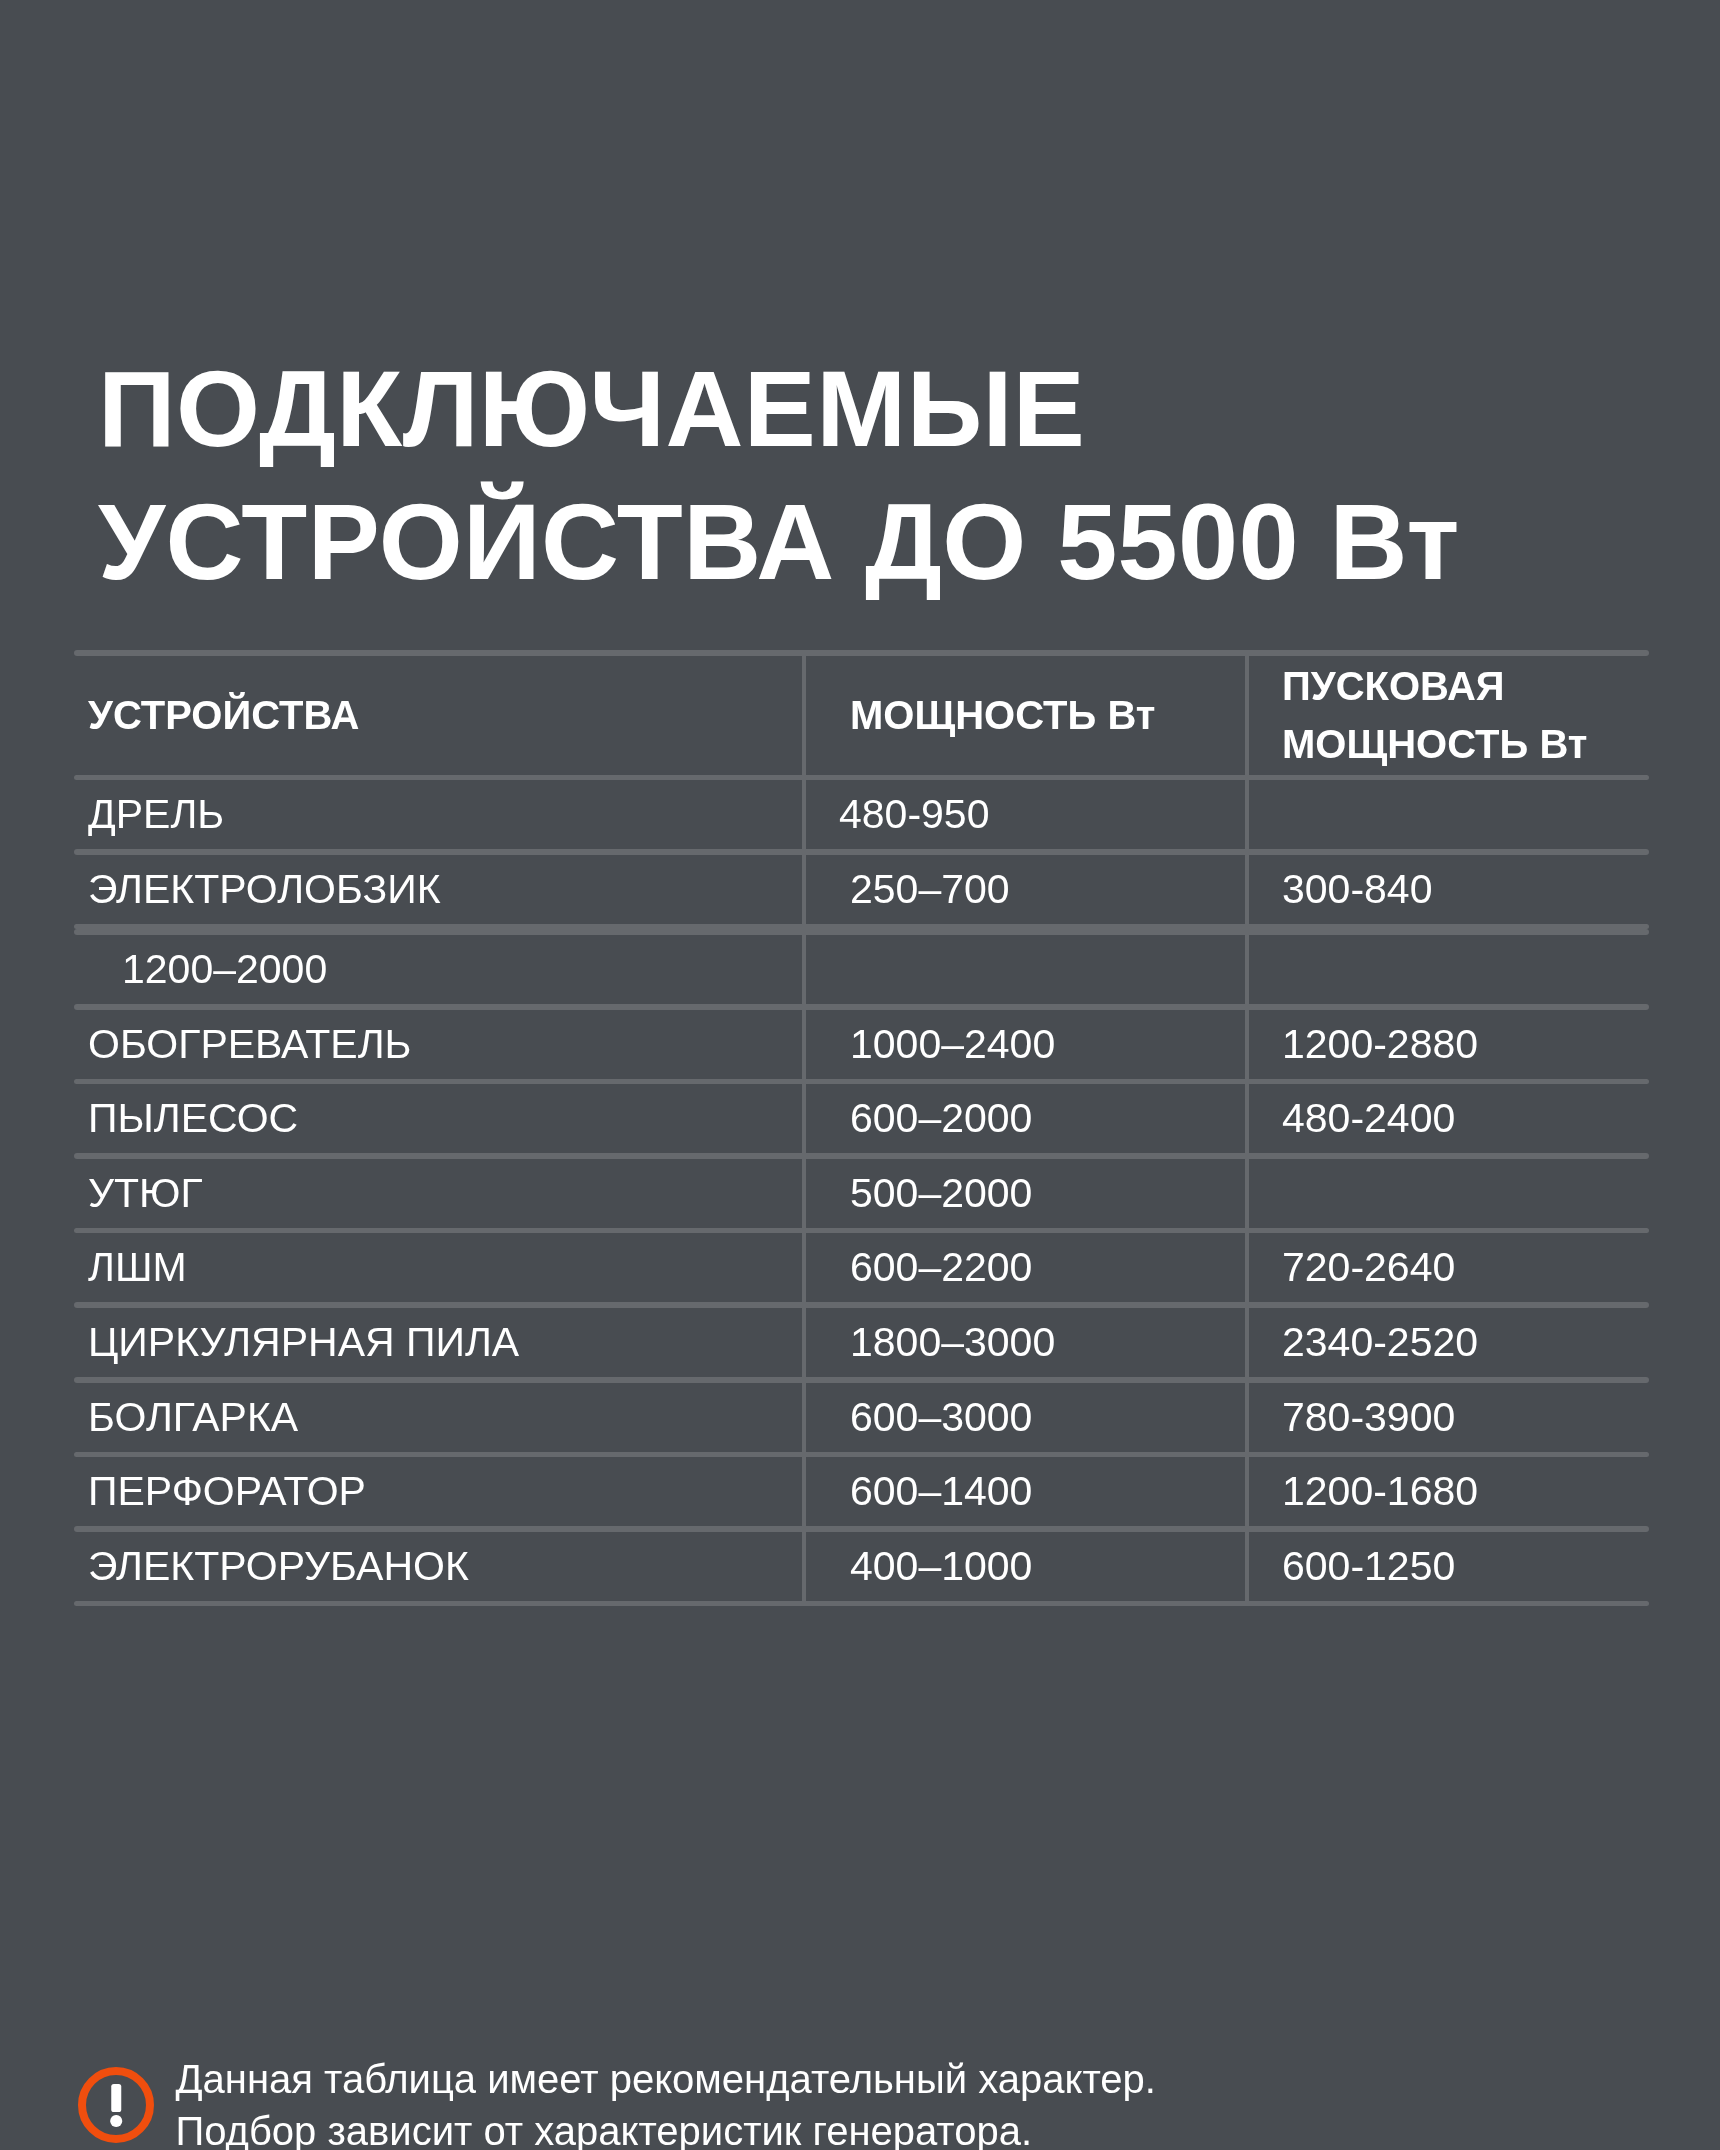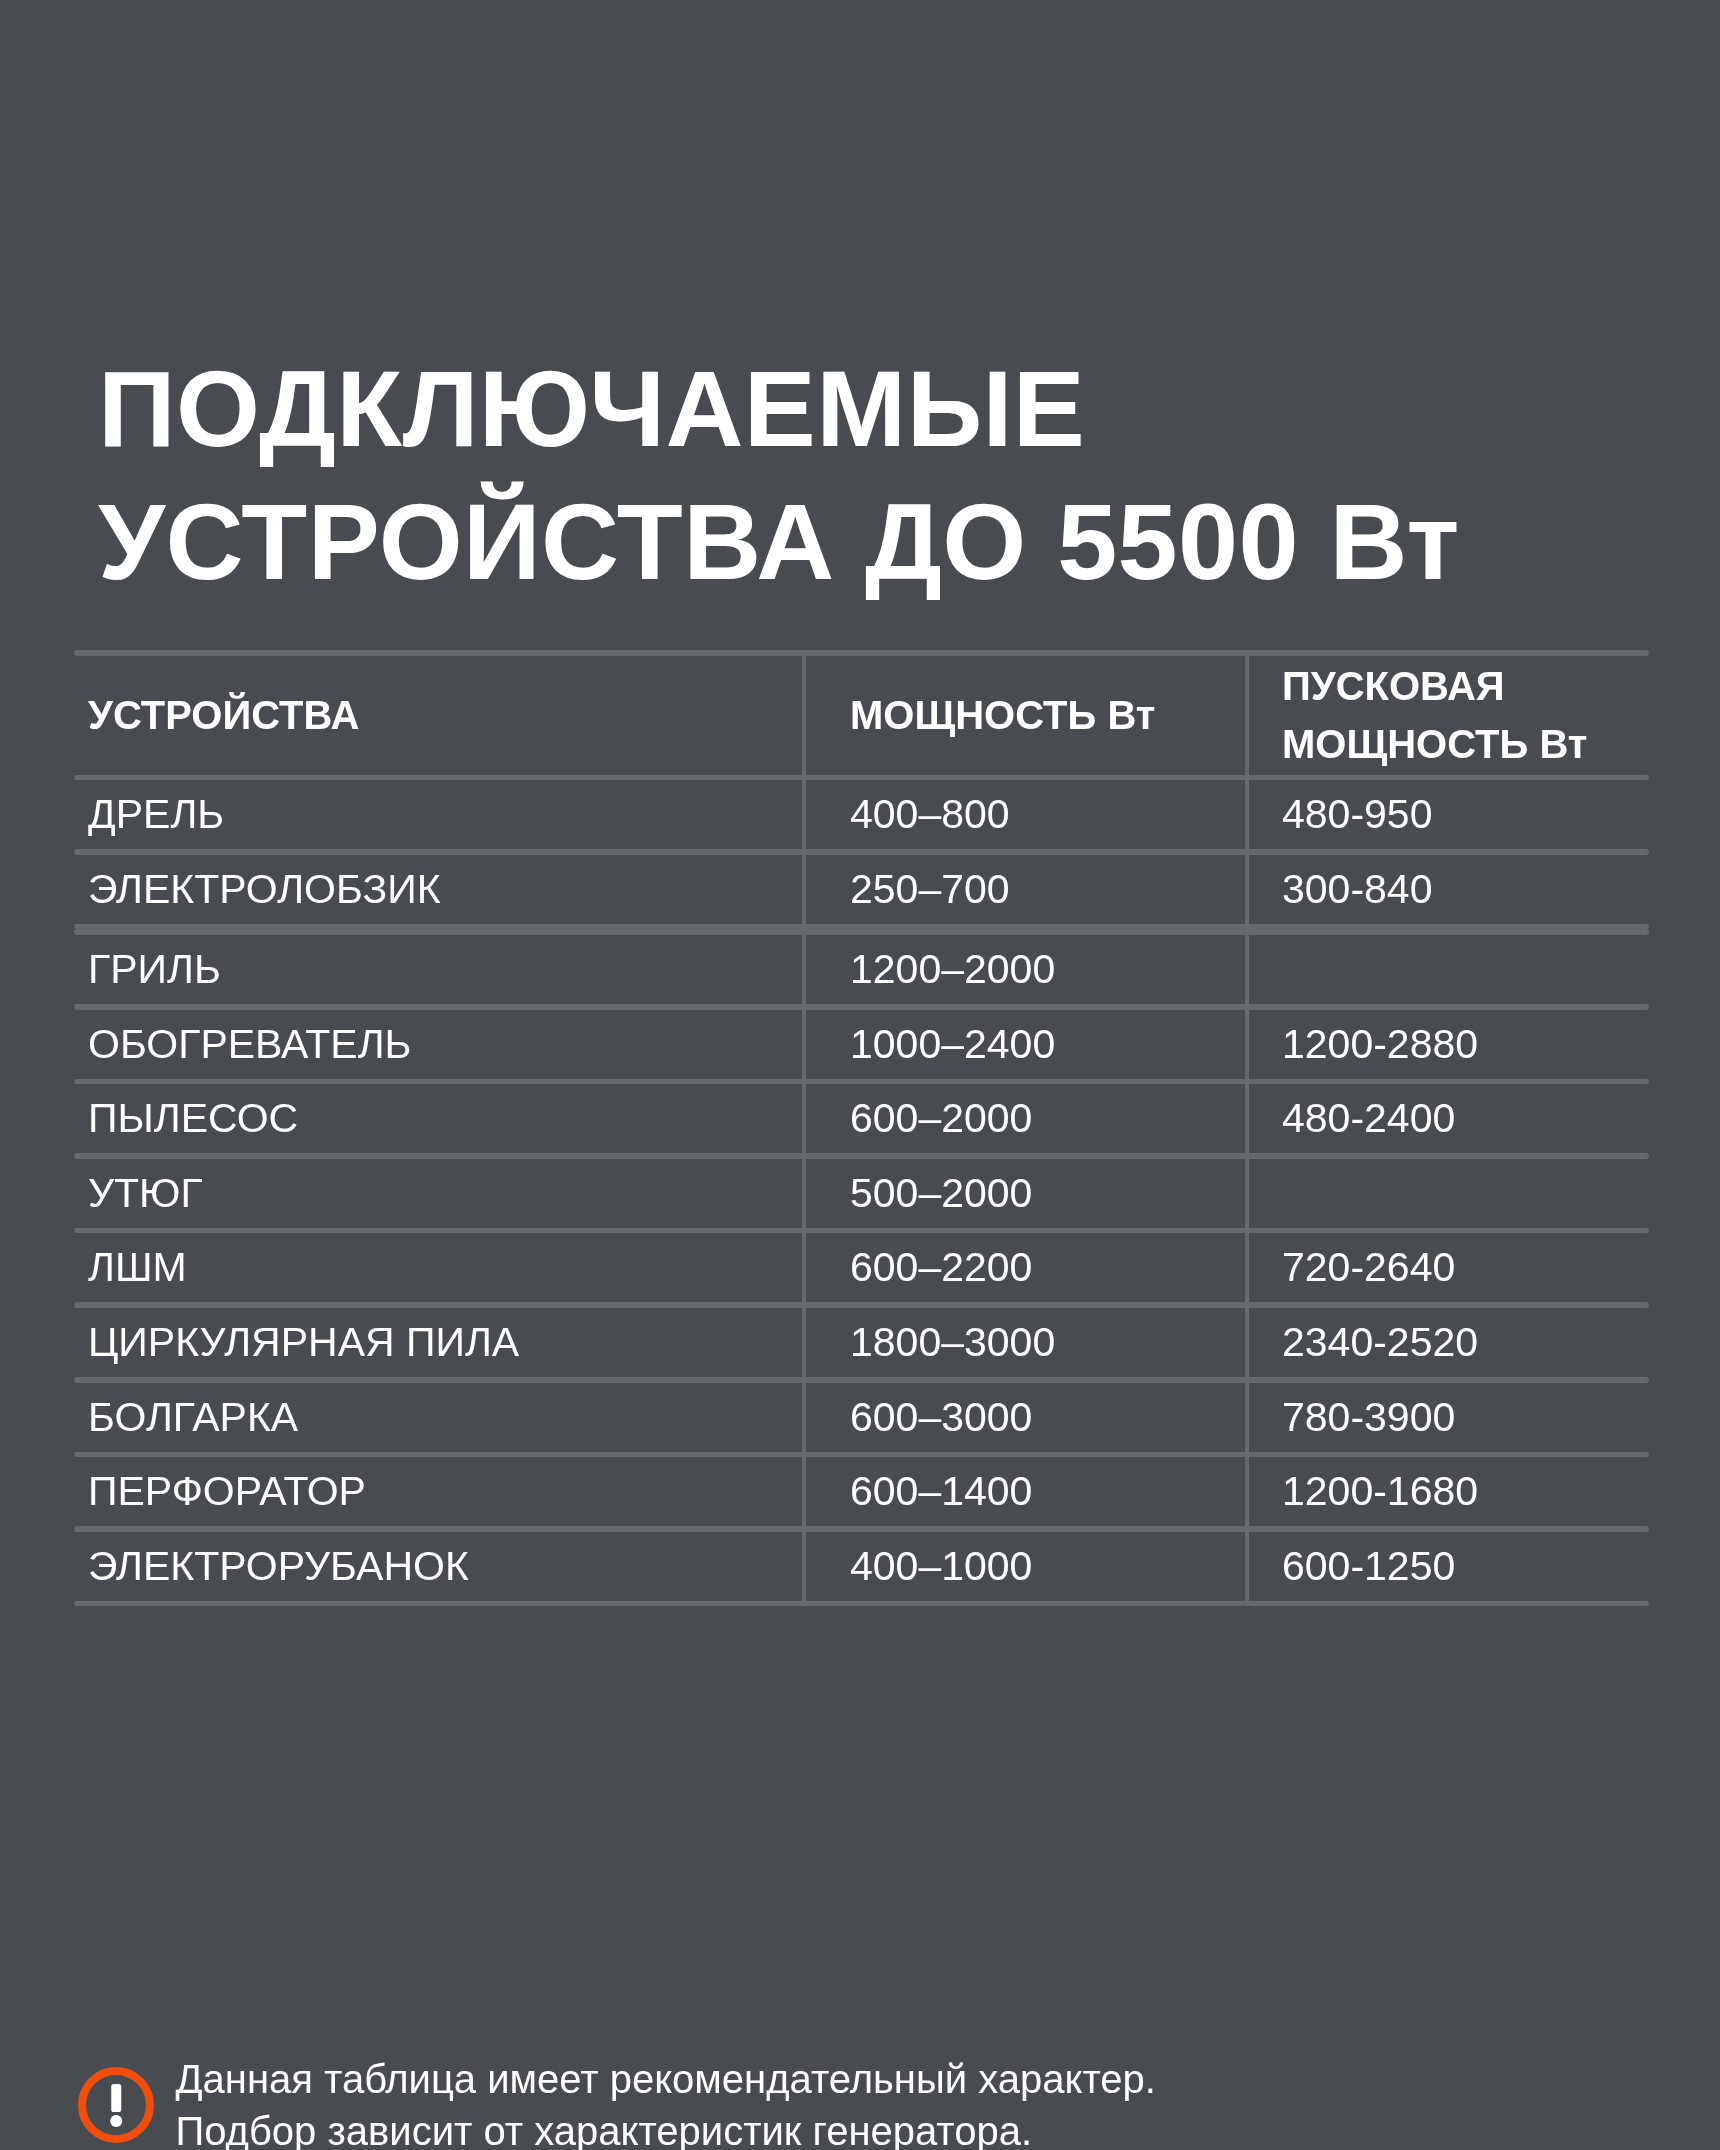--- a/index.html
+++ b/index.html
@@ -158,36 +158,34 @@
       <div class="cell c3">
         <span class="hline">ПУСКОВАЯ</span>
         <span class="hline">МОЩНОСТЬ Вт</span>
       </div>
     </div>
 
     <div class="hbar"></div>
 
     <div class="trow">
       <div class="cell c1">ДРЕЛЬ</div>
-      <div class="cell c2">400–800</div>
       <div class="cell c3">480-950</div>
     </div>
     <div class="hbar"></div>
 
     <div class="trow">
       <div class="cell c1">ЭЛЕКТРОЛОБЗИК</div>
       <div class="cell c2">250–700</div>
       <div class="cell c3">300-840</div>
     </div>
     <div class="hbar"></div>
 
     <div class="hbar"></div>
 
     <div class="trow">
-      <div class="cell c1">ГРИЛЬ</div>
       <div class="cell c2">1200–2000</div>
       <div class="cell c3"></div>
     </div>
     <div class="hbar"></div>
 
     <div class="trow">
       <div class="cell c1">ОБОГРЕВАТЕЛЬ</div>
       <div class="cell c2">1000–2400</div>
       <div class="cell c3">1200-2880</div>
     </div>

